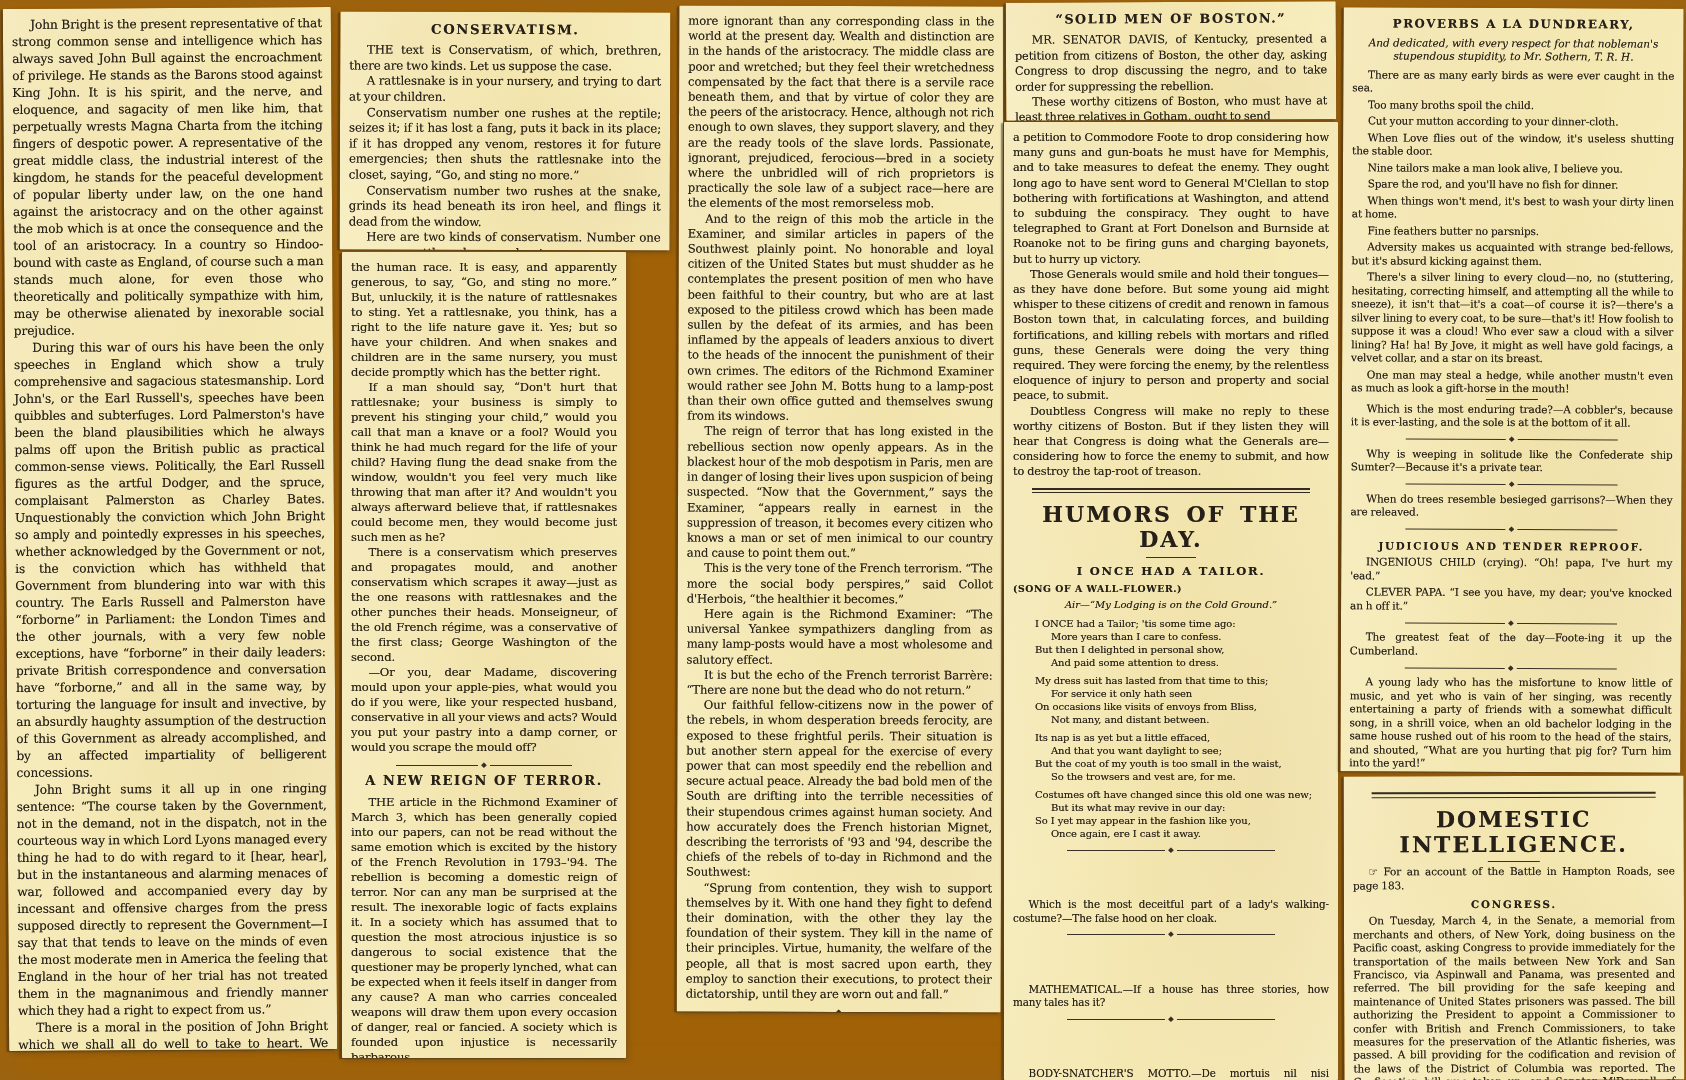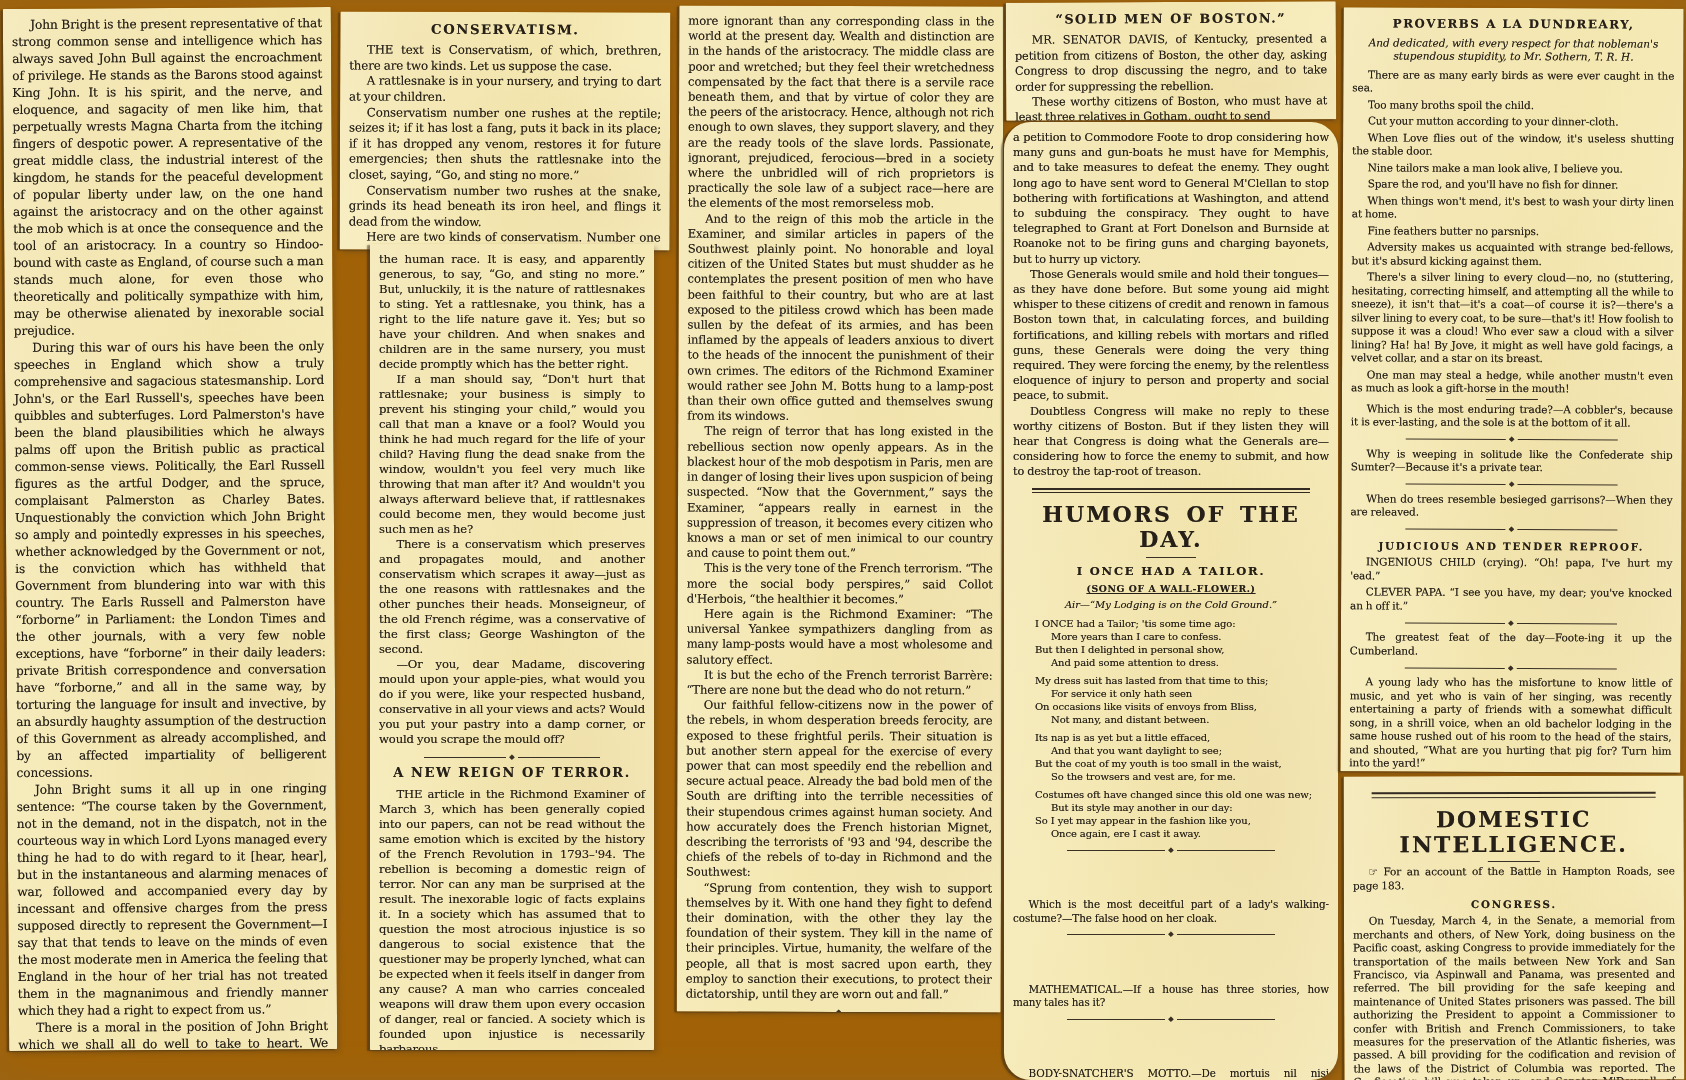--- a/index.html
+++ b/index.html
@@ -15,37 +15,37 @@
     background:
       radial-gradient(ellipse at 22% 12%, rgba(214,176,88,.10), transparent 55%),
       radial-gradient(ellipse at 78% 72%, rgba(190,140,60,.10), transparent 50%),
       linear-gradient(100deg,#f8efc6,#f4e8b2 55%,#f7edbf);
     box-shadow:-2.5px 1px 1.5px rgba(52,42,28,.55), 2.5px 3px 5px rgba(80,65,40,.32);
     text-shadow:0 0 .5px rgba(38,32,24,.55);
   }
   
   .c1 {left:6px;   top:8px;   width:328px;height:1042px;transform:rotate(-.35deg);font-size:12.2px;line-height:17px;}
   .c2a{left:340px; top:12px;  width:330px;height:238px; transform:rotate(.2deg);  font-size:11.8px;line-height:15.6px;}
-  .c2b{left:342px; top:244px; width:284px;height:806px;                           font-size:11.6px;line-height:15px;margin-left:28px;}
+  .c2b{left:342px; top:252px; width:284px;height:806px;                           font-size:11.6px;line-height:15px;}
   .c3 {left:678px; top:6px;   width:324px;height:1006px;transform:rotate(.15deg); font-size:11.6px;line-height:15.2px;}
   .c4a{left:1006px;top:2px;   width:330px;height:118px; transform:rotate(-.25deg);font-size:11.3px;line-height:15.4px;}
-  .c4b{left:1004px;top:122px; width:334px;height:958px;                           font-size:11.3px;line-height:15.2px;border-radius:27px;}
+  .c4b{left:1004px;top:122px; width:334px;height:958px;                           font-size:11.3px;line-height:15.2px;}
   .c5a{left:1342px;top:8px;   width:340px;height:764px; transform:rotate(.25deg); font-size:10.5px;line-height:13.5px;}
   .c5b{left:1344px;top:776px; width:340px;height:304px; transform:rotate(-.15deg);font-size:10.5px;line-height:13.4px;}
 
   .clip .p{margin:0;text-indent:1.5em;letter-spacing:-.12px;word-spacing:-.4px;}
   .clip .noind{text-indent:0;}
   .clip .hp{margin:3px 0 0;text-indent:1.5em;letter-spacing:-.1px;word-spacing:-.3px;}
   .c4b .hp{font-size:10.4px;line-height:13.2px;margin-top:44px;}
 
   .h1{text-align:center;font-weight:bold;font-size:22px;letter-spacing:2px;word-spacing:5px;margin:9px 0 4px;text-indent:0;line-height:1.15;}
   .h2{text-align:center;font-weight:bold;font-size:1.12em;letter-spacing:1.6px;margin:1px 0 5px;text-indent:0;line-height:1.3;}
   .h3{text-align:center;font-weight:bold;font-size:.98em;letter-spacing:1.8px;margin:6px 0 2px;text-indent:0;}
   .c4b .h3{font-size:11.5px;}
-  .subtitle{text-align:center;font-weight:bold;font-size:.82em;letter-spacing:.6px;margin:1px 0;text-indent:0;text-decoration:underline;}
+  .subtitle{text-align:left;font-weight:bold;font-size:.82em;letter-spacing:.6px;margin:1px 0;text-indent:0;}
   .air{text-align:center;font-style:italic;font-size:.88em;margin:1px 0 4px;text-indent:0;}
   .ded{text-align:center;font-style:italic;margin:0 0 5px;text-indent:0;line-height:1.25;}
 
   .verse{margin:5px 0 0 22px;text-align:left;}
   .vline{font-size:10px;line-height:13px;white-space:nowrap;letter-spacing:-.1px;}
   .vind{padding-left:16px;}
 
   .rule{display:flex;align-items:center;margin:6px 17% 4px;height:8px;}
   .rule .rl{flex:1;border-top:1.4px solid #3a3126;}
   .rule .dia{font-size:7px;line-height:1;padding:0 3px;color:#3a3126;}
@@ -127,21 +127,21 @@
         <div class="vline vind">Not many, and distant between.</div>
       </div>
       <div class="verse">
         <div class="vline">Its nap is as yet but a little effaced,</div>
         <div class="vline vind">And that you want daylight to see;</div>
         <div class="vline">But the coat of my youth is too small in the waist,</div>
         <div class="vline vind">So the trowsers and vest are, for me.</div>
       </div>
       <div class="verse">
         <div class="vline">Costumes oft have changed since this old one was new;</div>
-        <div class="vline vind">But its style may another in our day:</div>
+        <div class="vline vind">But its what may revive in our day:</div>
         <div class="vline">So I yet may appear in the fashion like you,</div>
         <div class="vline vind">Once again, ere I cast it away.</div>
       </div>
       <div class="rule">
         <div class="rl"></div>
         <div class="dia">◆</div>
         <div class="rl"></div>
       </div>
       <div class="hp">Which is the most deceitful part of a lady's walking-costume?—The false hood on her cloak.</div>
       <div class="rule">

